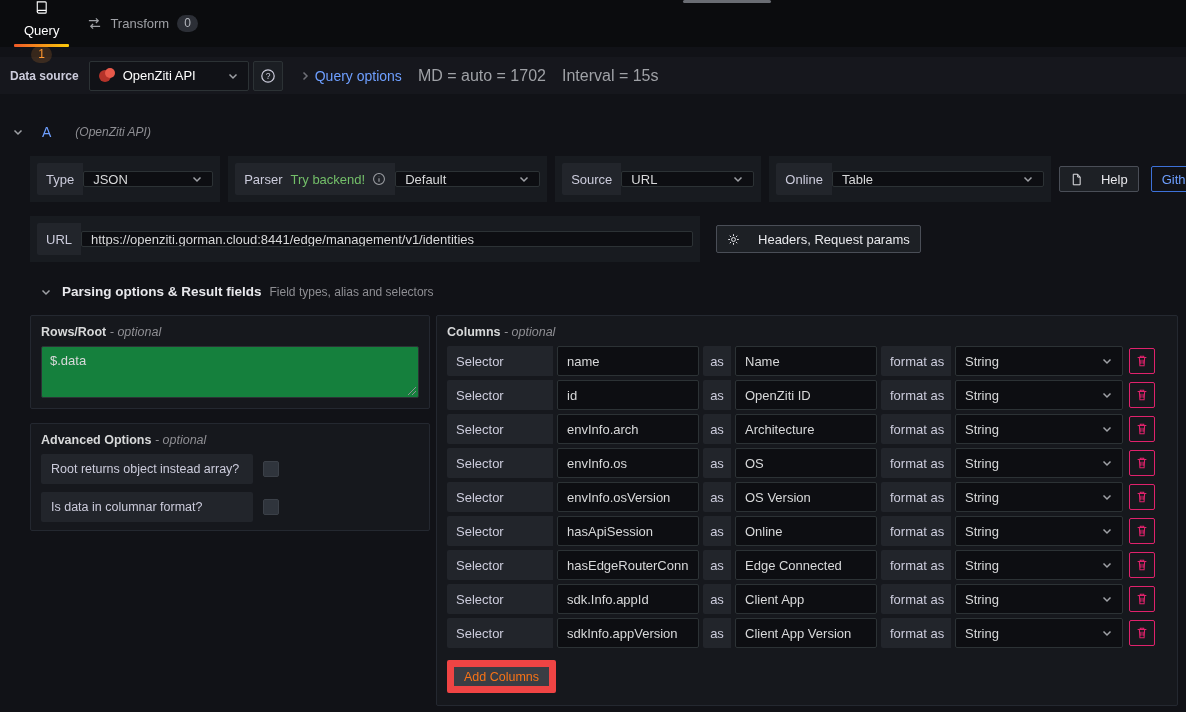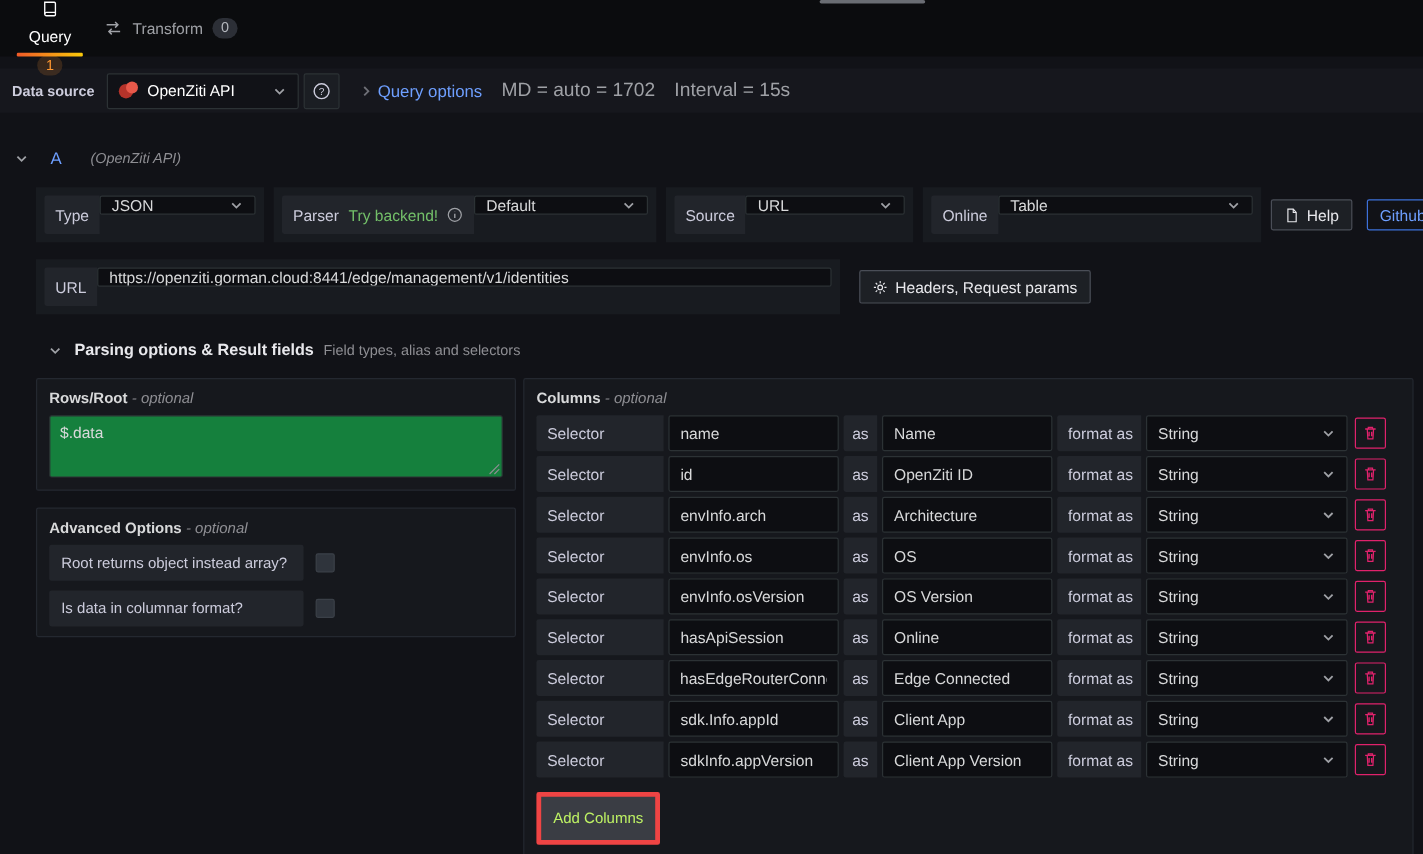--- a/index.html
+++ b/index.html
@@ -41,32 +41,32 @@
 
   
   .query-header { margin:28px 0 0 12px; display:flex; align-items:center; height:20px; }
   .query-header .chev { color:#9fa1a6; cursor:pointer; }
   .refid { color:#6e9fff; font-size:14px; font-weight:500; margin-left:18px; }
   .ds-hint { color:#8e8e93; font-style:italic; font-size:12px; margin-left:24px; }
 
   
   .row { display:flex; align-items:center; margin:14px 8px 0 30px; }
   .row1 { padding-right:82px; }
-  .strip { display:flex; align-items:flex-start; background:#181b20; padding:7px; margin-right:8px; }
+  .strip { display:flex; align-items:center; background:#181b20; padding:7px; margin-right:8px; }
   .chip { height:32px; display:flex; align-items:center; padding:0 9px; background:#22252b; color:#ccccdc;
     font-size:13px; font-weight:500; white-space:nowrap; border-radius:2px 0 0 2px; }
   .control { height:16px; background:#0d0e12; border:1px solid #2c3235; border-radius:2px; color:#d8d9da;
     display:flex; align-items:center; padding:0 9px; }
   .select { justify-content:space-between; cursor:pointer; gap:8px; }
   .select .chev { color:#9fa1a6; }
   input.control { outline:none; font-family:inherit; font-size:13px; display:block; padding:0 9px; }
   .green { color:#73bf69; margin-left:8px; font-weight:400; }
   .info-ic { color:#9fa1a6; margin-left:7px; }
 
-  .btn { height:26px; padding:0 10px; border-radius:2px; font-size:13px; display:inline-flex; align-items:center; gap:6px;
+  .btn { height:26px; padding:0 10px; border-radius:2px; font-size:13px; display:inline-flex; align-items:center; gap:18px;
     cursor:pointer; background:transparent; font-family:inherit;text-align:center; }
   .btn.secondary { background:#1d2025; border:1px solid #4a4e57; color:#e8e8ec; }
   .btn.github { border:1px solid #3d71d9; color:#6e9fff; margin-left:12px; }
   .ml-auto { margin-left:auto; }
   .btn.headers { margin-left:8px; height:28px; }
 
   
   .section-header { margin:22px 0 0 40px; display:flex; align-items:baseline; }
   .section-header .chev { color:#9fa1a6; align-self:center; cursor:pointer; }
   .section-title { color:#e8e8ec; font-weight:700; font-size:13.5px; margin-left:10px; }
@@ -94,22 +94,22 @@
   .col-row .chip, .col-row .control { height:30px; }
   .col-row > * { margin-right:4px; }
   .col-row > *:last-child { margin-right:0; }
   .w-selchip { width:106px; }
   .w-input { width:142px; }
   .w-as { width:28px; justify-content:center; padding:0; }
   .w-fmt { width:70px; }
   .w-select { width:168px; }
   .trash-btn { width:26px; height:26px; border:1px solid #e0226c; background:transparent; border-radius:2px;
     display:flex; align-items:center; justify-content:center; color:#e0226c; cursor:pointer; margin-left:2px; }
-  .add-btn { margin:8px 0 0 10px; height:44px; padding:0 10px; background:#3a3d44; border:4px solid #ef4444;
-    border-radius:2px; color:#bef264; font-size:12.5px; font-family:inherit; cursor:pointer; }
+  .add-btn { margin:8px 0 0 10px; height:33px; padding:0 10px; background:#3a3d44; border:7px solid #ef4444;
+    border-radius:2px; color:#f97316; font-size:12.5px; font-family:inherit; cursor:pointer; }
 </style>
 </head>
 <body>
 
 <div class="notch"></div>
 
 <header class="topbar">
   <div class="tab active">
     <svg width="15" height="15" viewBox="0 0 16 16">
       <path d="M3.5 2h8.5a1 1 0 0 1 1 1v10a1 1 0 0 1-1 1H5a1.5 1.5 0 0 1-1.5-1.5V2z" fill="none" stroke="currentColor" stroke-width="1.2"></path>

